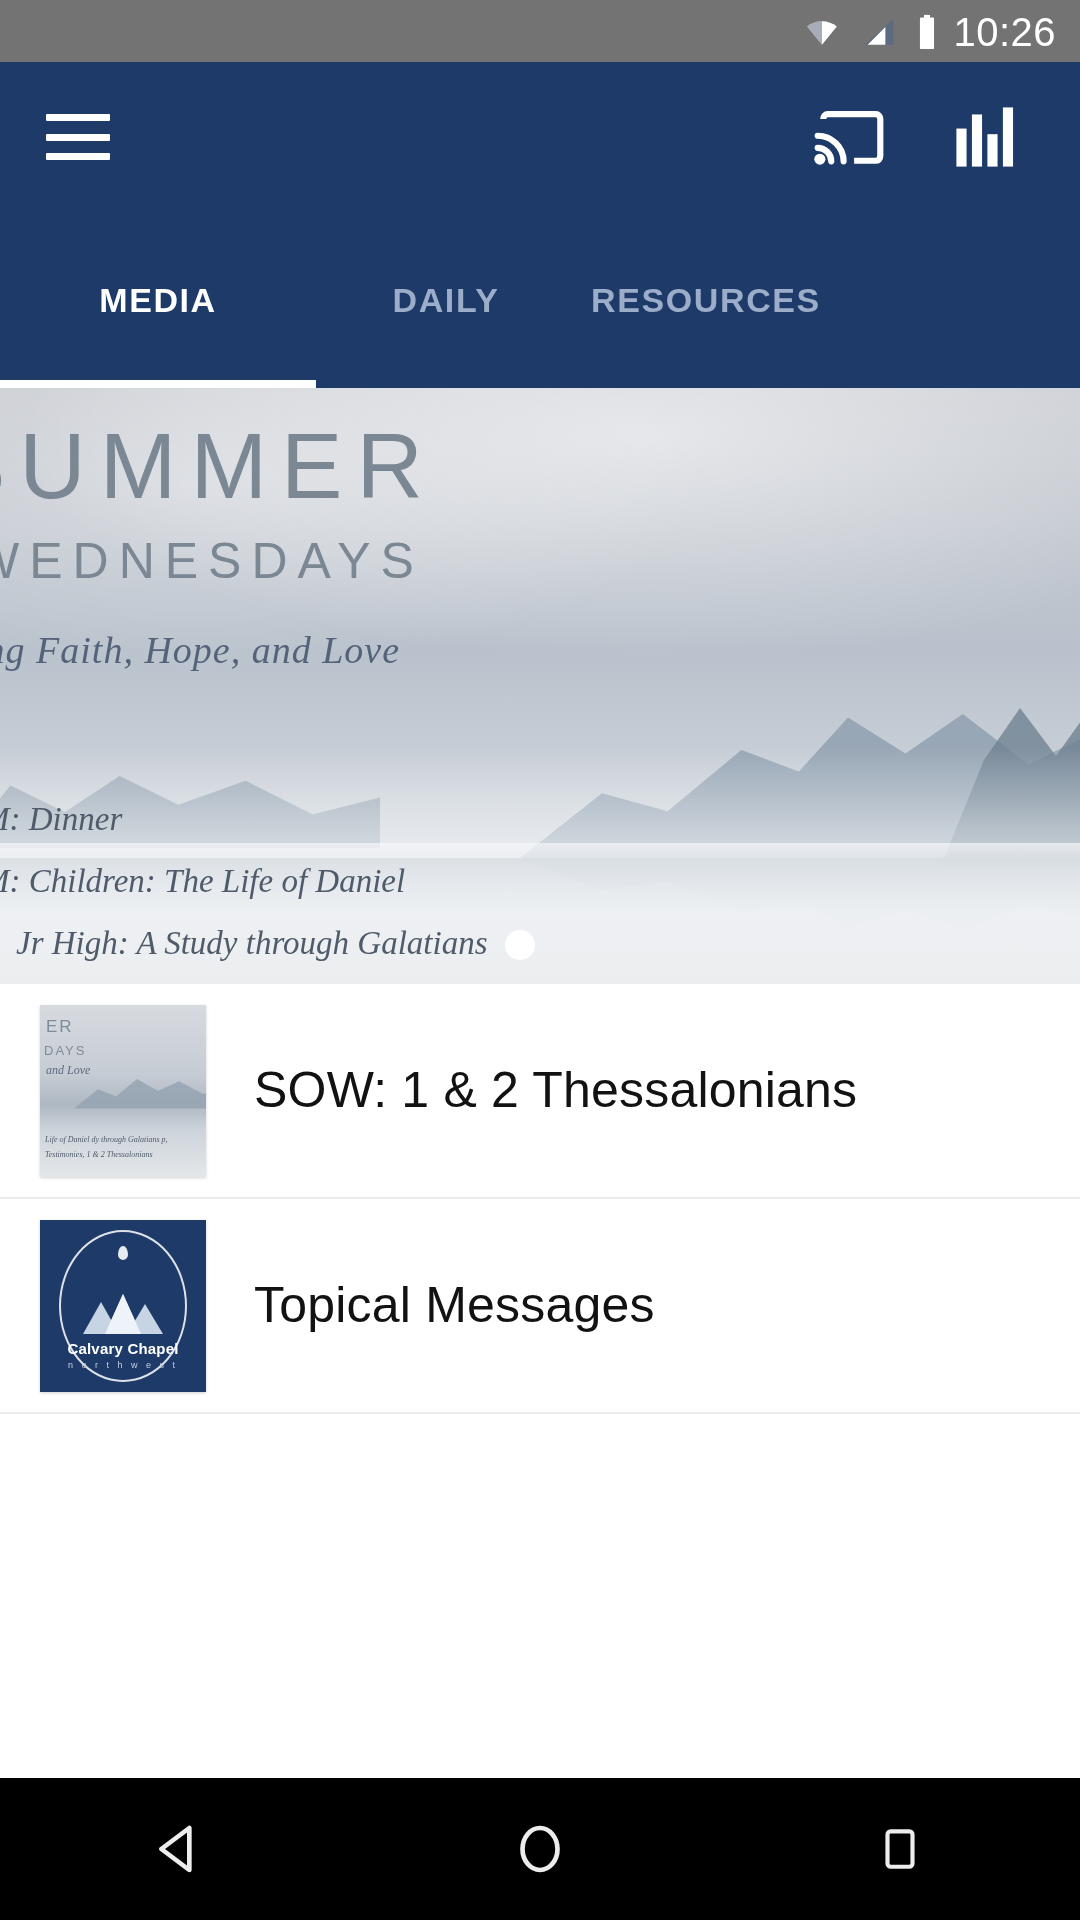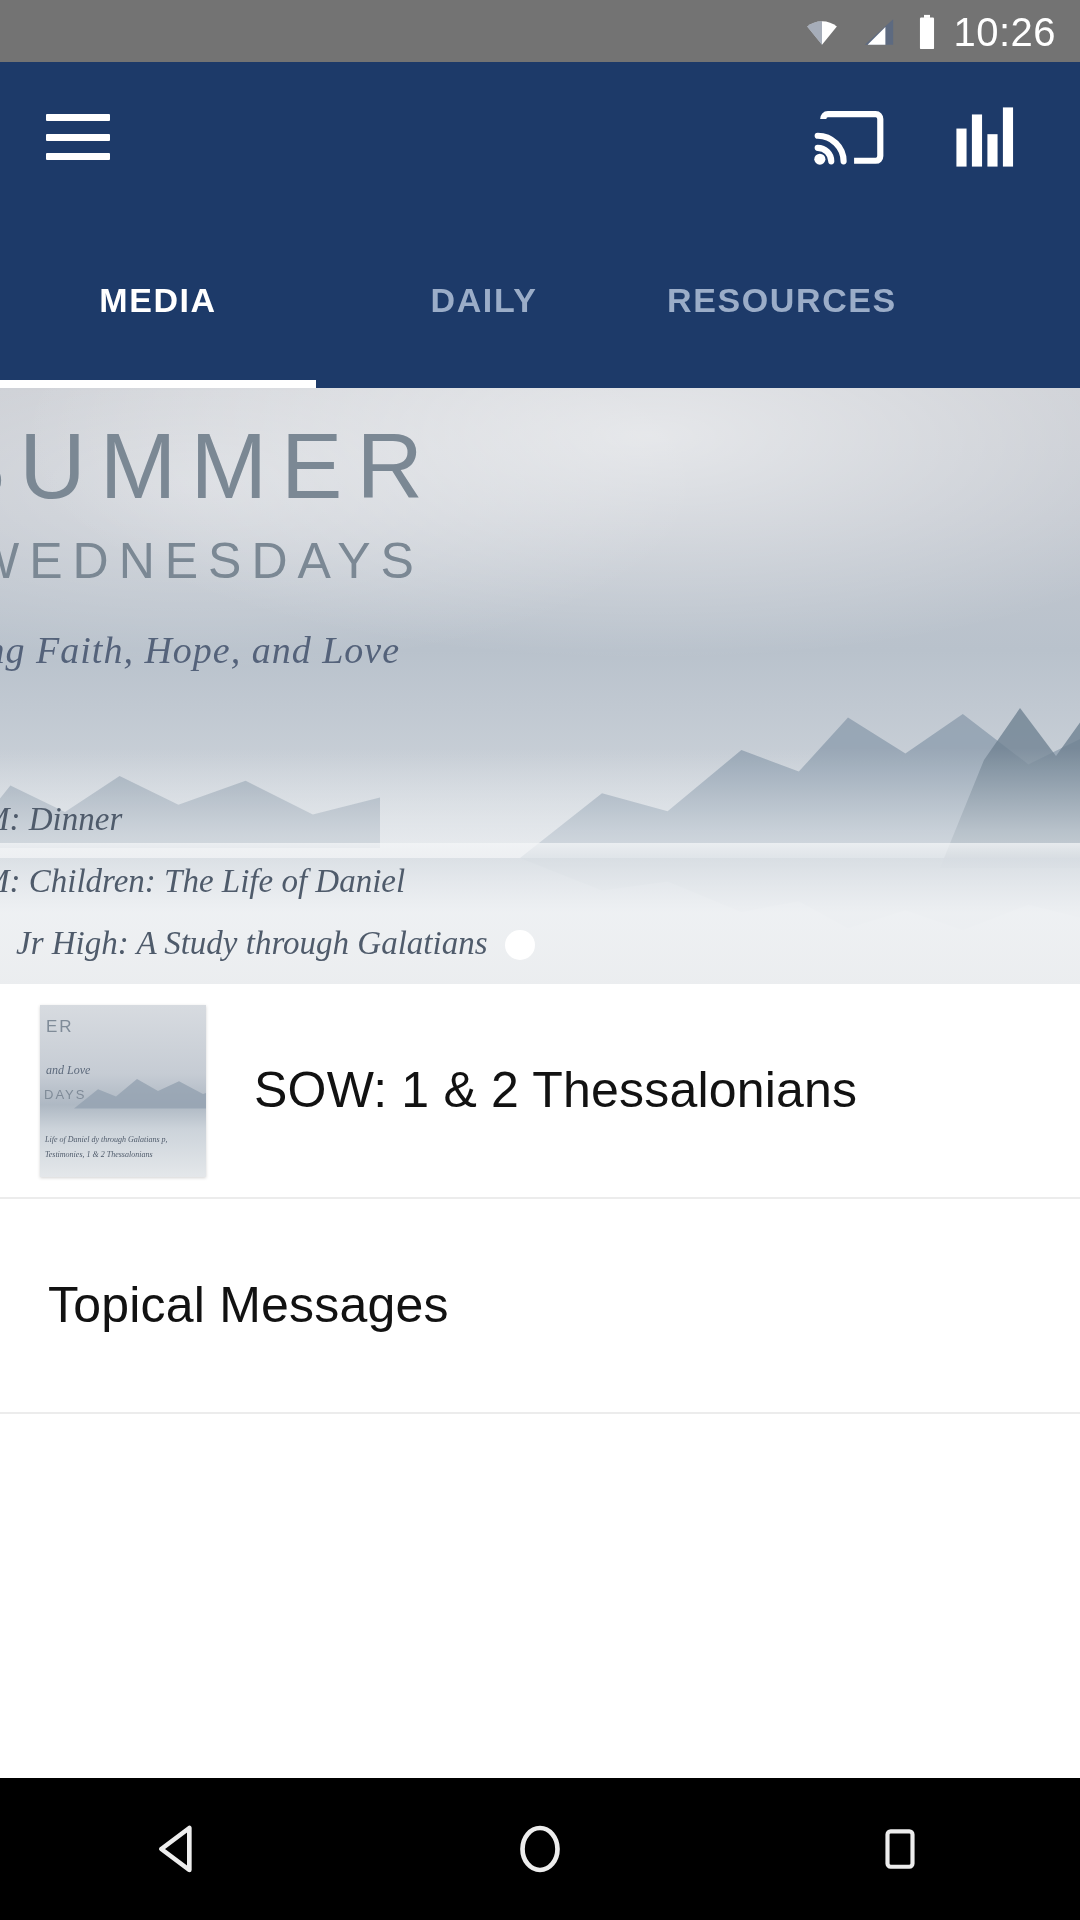--- a/index.html
+++ b/index.html
@@ -41,21 +41,21 @@
     color:#ffffff; font-size:52px; font-weight:400;
     margin-left:68px; line-height:1; letter-spacing:0.2px;
   }
   .app-actions{
     margin-left:auto; display:flex; align-items:center;
     gap:66px; margin-right:62px;
   }
   
   .tabs{
     position:absolute; bottom:0; left:0; width:876px; height:176px;
-    display:flex; align-items:center;gap:38px;
+    display:flex; align-items:center;
   }
   .tab{
     height:100%; display:flex; align-items:center; justify-content:center;
     color:#9badc8; font-size:34px; font-weight:700; letter-spacing:1.6px;
     cursor:pointer; position:relative; flex:0 0 auto;
   }
   .tab.active{ color:#ffffff; }
   .tab-indicator{
     position:absolute; bottom:0; left:0; width:316px; height:8px;
     background:#ffffff;
@@ -161,21 +161,21 @@
     position:absolute; inset:0;
     background:linear-gradient(180deg,#d7dbe0 0%,#c6ccd4 40%,#aeb8c3 58%,#ccd3da 72%,#e4e7ea 100%);
   }
   .thumb-summer .tm{
     position:absolute; left:34px; top:64px; width:150px; height:40px;
     background:#93a1b0;
     clip-path:polygon(0% 100%, 16% 52%, 28% 70%, 42% 26%, 56% 56%, 70% 32%, 86% 64%, 100% 44%, 100% 100%);
     opacity:.8;
   }
   .thumb-summer .t1{ position:absolute; left:6px; top:12px; font-size:17px; letter-spacing:2px; color:#7f8b98; }
-  .thumb-summer .t2{ position:absolute; left:4px; top:38px; font-size:13px; letter-spacing:2px; color:#7f8b98;margin-top:44px; }
+  .thumb-summer .t2{ position:absolute; left:4px; top:38px; font-size:13px; letter-spacing:2px; color:#7f8b98; }
   .thumb-summer .t3{ position:absolute; left:6px; top:58px; font-family:"Liberation Serif",serif;
                      font-style:italic; font-size:12px; color:#5d6a7c; }
   .thumb-summer .t4{ position:absolute; left:5px; bottom:14px; font-family:"Liberation Serif",serif;
                      font-style:italic; font-size:8px; color:#4f5b6b; line-height:1.9; }
   
   .thumb-rev{
     position:absolute; inset:0;
     background:linear-gradient(180deg,#d9d9d9 0%,#b5b5b5 38%,#8f8f8f 58%,#2a2a2a 80%,#000000 100%);
   }
   .thumb-rev .trees{
@@ -324,20 +324,34 @@
         <div class="t4">Life of Daniel
 dy through Galatians
 p, Testimonies, 1 &amp; 2 Thessalonians</div>
       </div>
     </div>
     <div class="item-title">SOW: 1 &amp; 2 Thessalonians</div>
   </div>
 
 
   <div class="list-item">
+    <div class="thumb">
+      <div class="thumb-logo">
+        <div class="ring"></div>
+        <div class="flame"></div>
+        <svg class="peaks" viewBox="0 0 96 48">
+          <polygon points="30,48 48,8 66,48" fill="#eaf0f7"></polygon>
+          <polygon points="8,48 26,16 44,48" fill="#c6d4e4"></polygon>
+          <polygon points="52,48 70,18 88,48" fill="#c6d4e4"></polygon>
+          <polygon points="30,48 48,8 66,48" fill="#eef3f9"></polygon>
+        </svg>
+        <div class="cc">Calvary Chapel</div>
+        <div class="nw">n o r t h w e s t</div>
+      </div>
+    </div>
     <div class="item-title">Topical Messages</div>
   </div>
 </div>
 
 <div class="nav-bar">
   <div class="nav-btn">
     <svg width="56" height="56" viewBox="0 0 24 24">
       <path d="M16 3 L16 21 L4 12 Z" fill="none" stroke="#ededed" stroke-width="2" stroke-linejoin="round"></path>
     </svg>
   </div>

